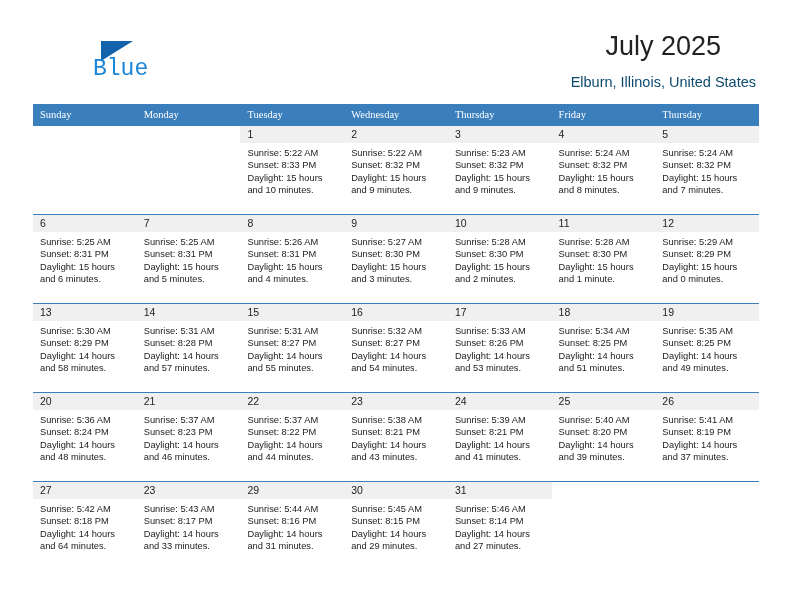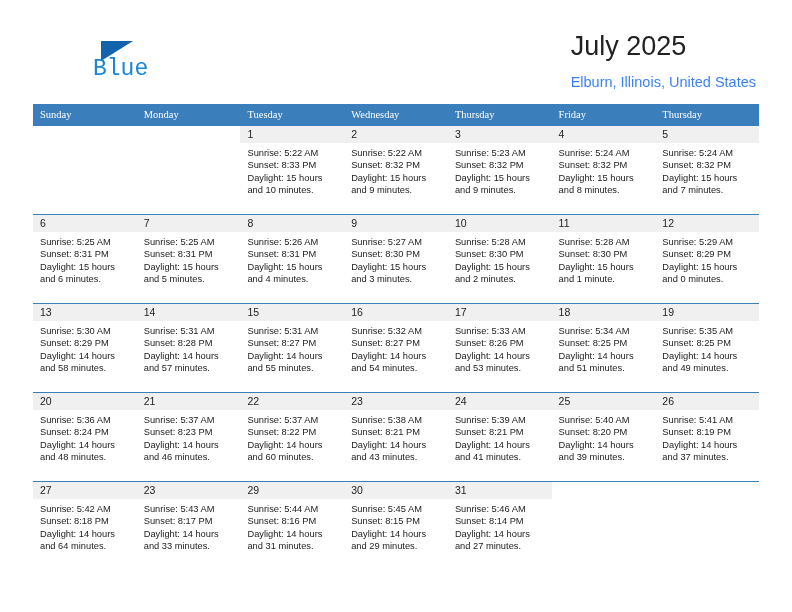--- a/index.html
+++ b/index.html
@@ -60,32 +60,32 @@
     top: 23px;
     font-size: 23px;
     color: #1a86d8;
     font-family: Liberation Mono, monospace;
   }
 
   .title-block {
     position: absolute;
     right: 36px;
     top: 30px;
-    text-align: left;
+    text-align: center;
   }
   .cal-title {
     font-size: 27px;
     color: #222222;
     line-height: 32px;
     font-weight: normal;
     margin: 0;
   }
   .cal-location {
     font-size: 14.5px;
-    color: #3b82f6;
+    color: #0c4a6e;
     line-height: 20px;
     margin-top: 10px;
   }
 
   
   .calendar {
     position: absolute;
     left: 33px;
     top: 104px;
     width: 726px;
@@ -390,21 +390,21 @@
           <div>Daylight: 14 hours</div>
           <div>and 46 minutes.</div>
         </div>
       </div>
       <div class="day">
         <div class="day-head">22</div>
         <div class="day-body">
           <div>Sunrise: 5:37 AM</div>
           <div>Sunset: 8:22 PM</div>
           <div>Daylight: 14 hours</div>
-          <div>and 60 minutes.</div>
+          <div>and 44 minutes.</div>
         </div>
       </div>
       <div class="day">
         <div class="day-head">23</div>
         <div class="day-body">
           <div>Sunrise: 5:38 AM</div>
           <div>Sunset: 8:21 PM</div>
           <div>Daylight: 14 hours</div>
           <div>and 43 minutes.</div>
         </div>

